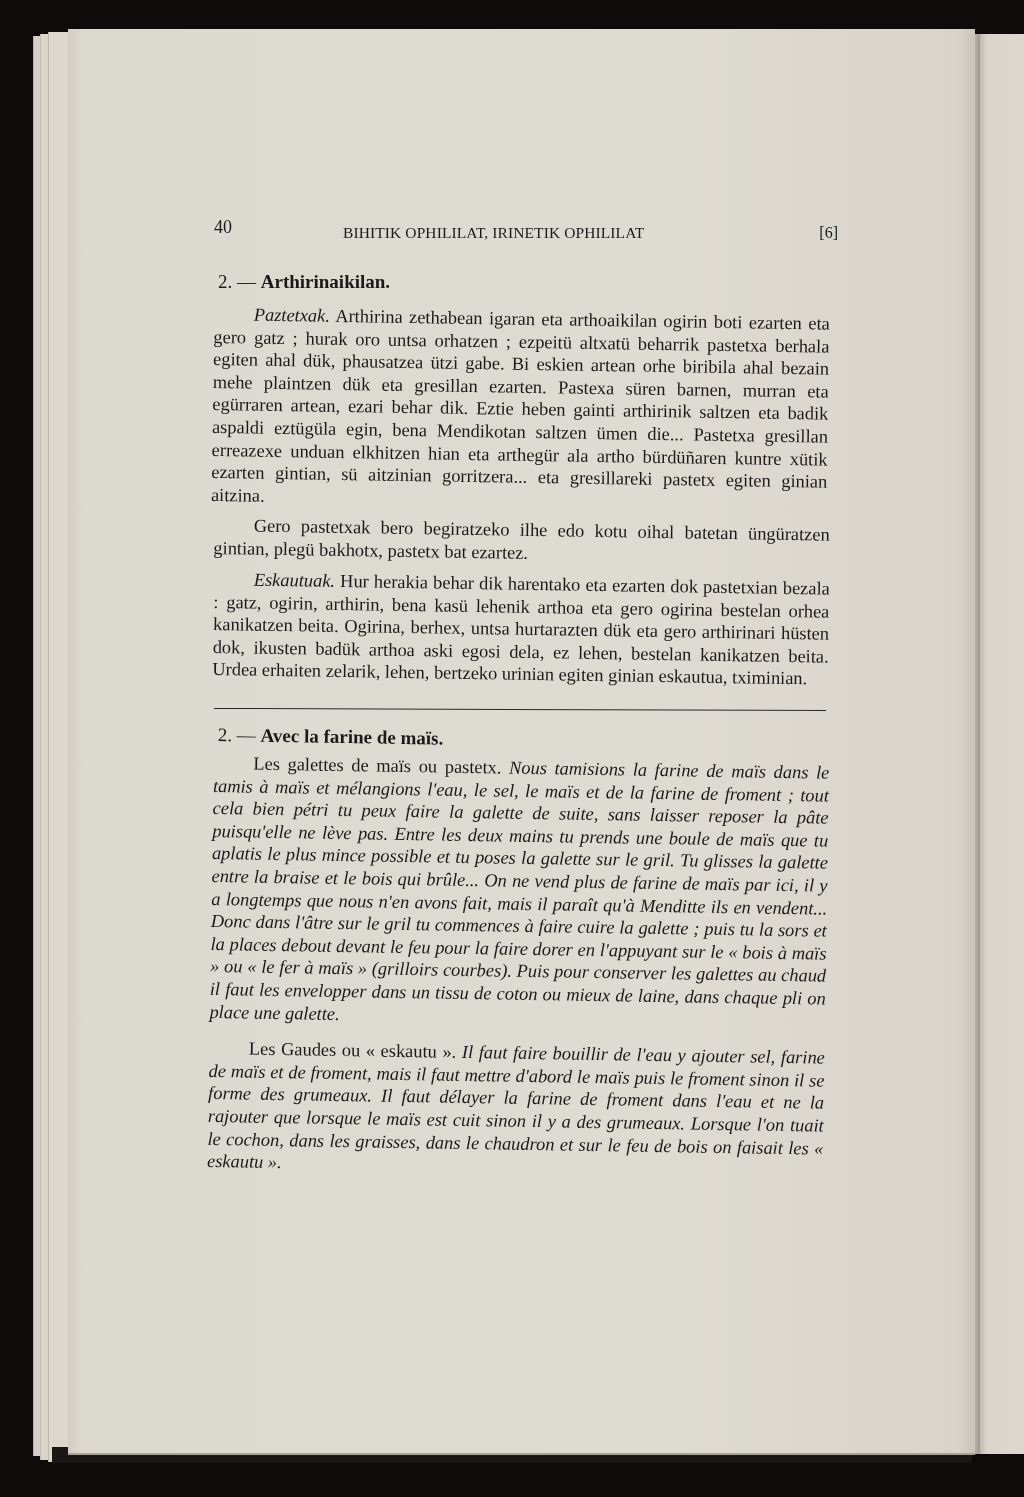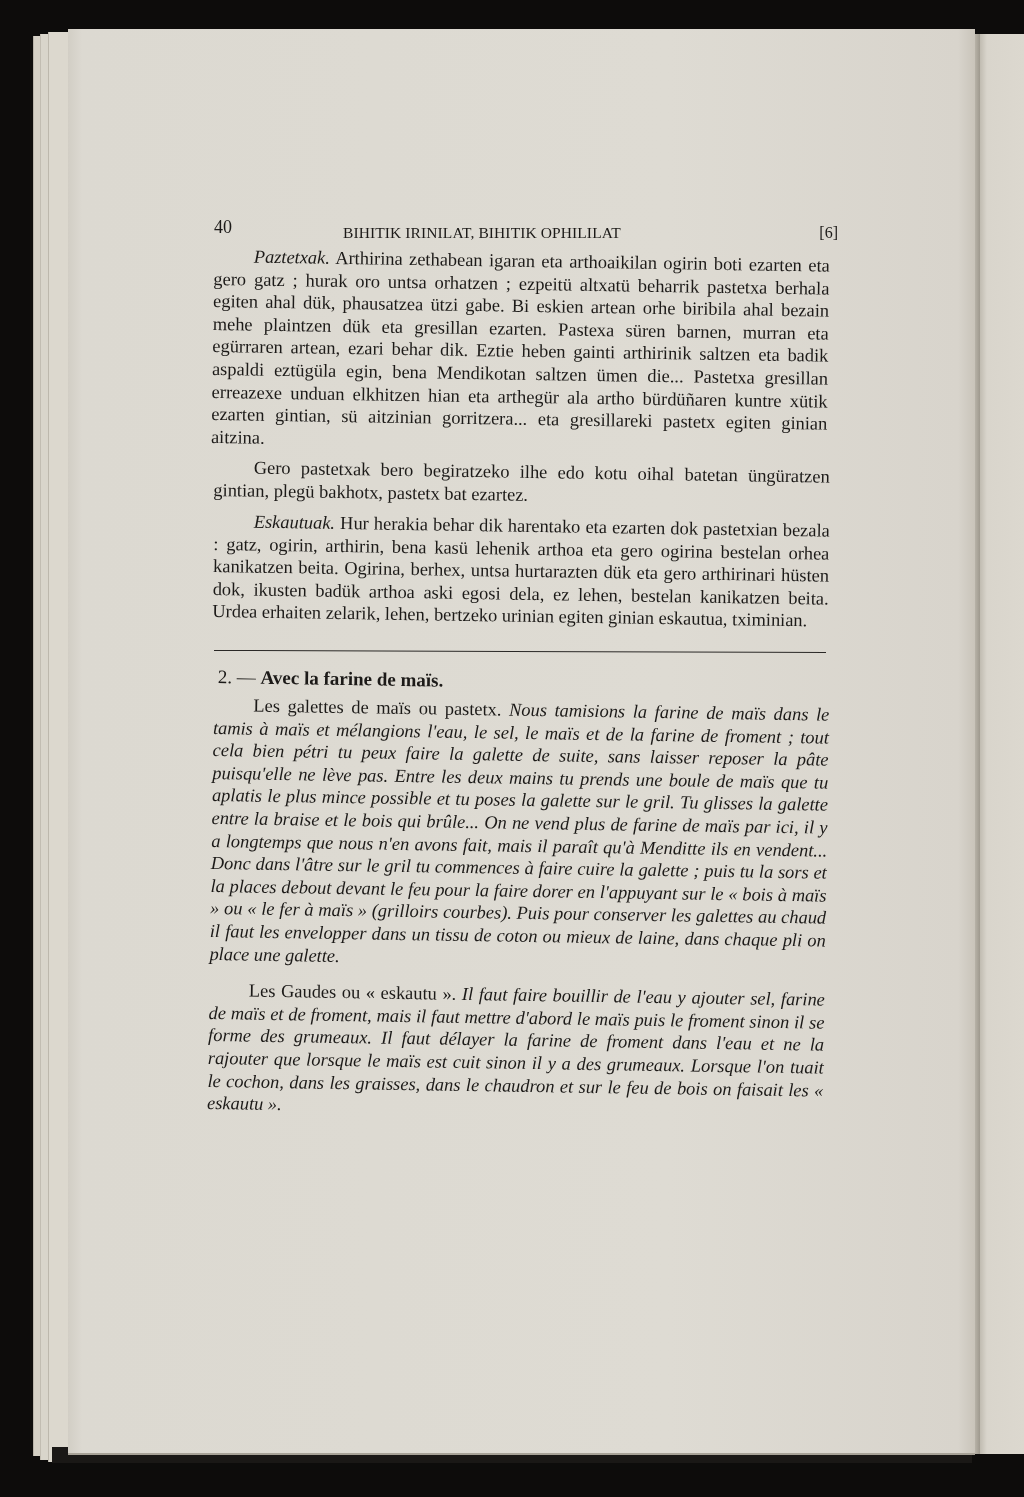--- a/index.html
+++ b/index.html
@@ -58,25 +58,29 @@
 <div class="stack-edge stack3"></div>
 <div class="page-bottom-shadow"></div>
 <div class="next-page"></div>
 <div class="gutter-shadow"></div>
 
 <div class="page"></div>
 
 <div class="content">
   <div class="running-head">
     <span class="page-num">40</span>
-    <span class="run-title">BIHITIK IRINILAT, BIHITIK OPHILILAT</span>
+    <span class="run-title">BIHITIK OPHILILAT, IRINETIK OPHILILAT</span>
     <span class="run-bracket">[6]</span>
   </div>
 
   <div class="eu">
+    <div class="section-heading">
+      <span class="num">2. —</span>
+      <span class="title">Arthirinaikilan.</span>
+    </div>
     <p class="para"><span class="it">Paztetxak.</span><span> Arthirina zethabean igaran eta arthoaikilan ogirin boti ezarten eta gero gatz ; hurak oro untsa orhatzen ; ezpeitü altxatü beharrik pastetxa berhala egiten ahal dük, phausatzea ützi gabe. Bi eskien artean orhe biribila ahal bezain mehe plaintzen dük eta gresil­lan ezarten. Pastexa süren barnen, murran eta egürraren artean, ezari behar dik. Eztie heben gainti arthirinik saltzen eta badik aspaldi eztügüla egin, bena Mendikotan saltzen ümen die... Pastetxa gresillan erreazexe unduan elkhitzen hian eta arthegür ala artho bür­düñaren kuntre xütik ezarten gintian, sü aitzinian gorritzera... eta gresillareki pastetx egiten ginian aitzina.</span></p>
     <p class="para"><span>Gero pastetxak bero begiratzeko ilhe edo kotu oihal batetan üngüratzen gintian, plegü bakhotx, pastetx bat ezartez.</span></p>
     <p class="para"><span class="it">Eskautuak.</span><span> Hur herakia behar dik harentako eta ezarten dok pastetxian bezala : gatz, ogirin, arthirin, bena kasü lehenik arthoa eta gero ogirina bestelan orhea kanikatzen beita. Ogirina, berhex, untsa hurtarazten dük eta gero arthirinari hüsten dok, ikusten badük arthoa aski egosi dela, ez lehen, bestelan kanikatzen beita. Urdea erhaiten zelarik, lehen, bertzeko urinian egiten ginian eskautua, txi­minian.</span></p>
   </div>
 
   <div class="divider"></div>
 
   <div class="fr">
     <div class="section-heading">
       <span class="num">2. —</span>

